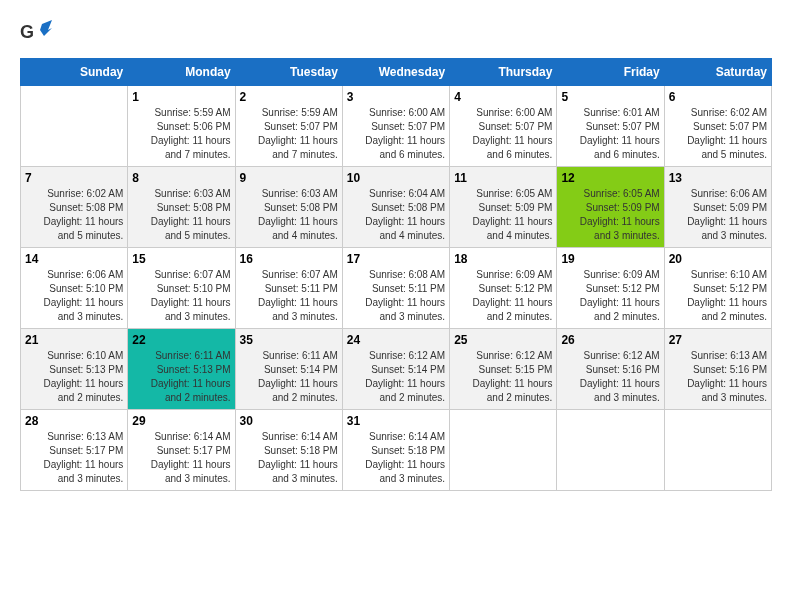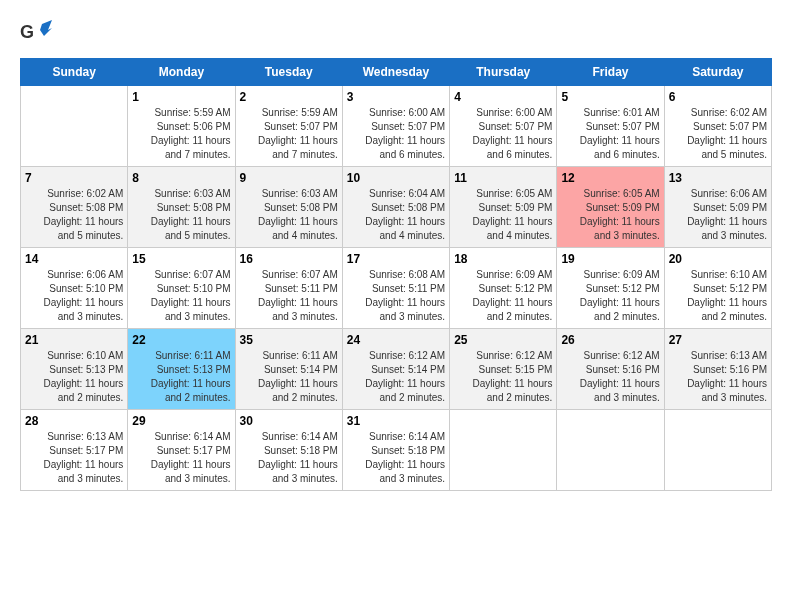--- a/index.html
+++ b/index.html
@@ -35,21 +35,21 @@
     }
     .calendar {
       width: 100%;
       border-collapse: collapse;
       font-size: 11px;
     }
     .calendar th {
       background-color: #1a6fc4;
       color: #fff;
       padding: 6px 4px;
-      text-align: center;
+      text-align: right;
       font-size: 12px;
       font-weight: bold;
       border: 1px solid #1a6fc4;
     }
     .calendar td {
       border: 1px solid #ccc;
       vertical-align: top;
       padding: 4px;
       width: calc(100% / 7);
       min-height: 80px;
@@ -149,21 +149,21 @@
           <div class="day-info">Sunrise: 6:03 AM<br>Sunset: 5:08 PM<br>Daylight: 11 hours and 4 minutes.</div>
         </td>
         <td style="background: rgb(242, 242, 242);">
           <span class="day-num">10</span>
           <div class="day-info">Sunrise: 6:04 AM<br>Sunset: 5:08 PM<br>Daylight: 11 hours and 4 minutes.</div>
         </td>
         <td style="background: rgb(242, 242, 242);">
           <span class="day-num">11</span>
           <div class="day-info">Sunrise: 6:05 AM<br>Sunset: 5:09 PM<br>Daylight: 11 hours and 4 minutes.</div>
         </td>
-        <td style="background: #fca5a5;">
+        <td style="background: #84cc16;">
           <span class="day-num">12</span>
           <div class="day-info">Sunrise: 6:05 AM<br>Sunset: 5:09 PM<br>Daylight: 11 hours and 3 minutes.</div>
         </td>
         <td style="background: rgb(242, 242, 242);">
           <span class="day-num">13</span>
           <div class="day-info">Sunrise: 6:06 AM<br>Sunset: 5:09 PM<br>Daylight: 11 hours and 3 minutes.</div>
         </td>
       </tr>
       <tr>
         <td>
@@ -193,21 +193,21 @@
         <td>
           <span class="day-num">20</span>
           <div class="day-info">Sunrise: 6:10 AM<br>Sunset: 5:12 PM<br>Daylight: 11 hours and 2 minutes.</div>
         </td>
       </tr>
       <tr>
         <td style="background: rgb(242, 242, 242);">
           <span class="day-num">21</span>
           <div class="day-info">Sunrise: 6:10 AM<br>Sunset: 5:13 PM<br>Daylight: 11 hours and 2 minutes.</div>
         </td>
-        <td style="background: #7dd3fc;">
+        <td style="background: #14b8a6;">
           <span class="day-num">22</span>
           <div class="day-info">Sunrise: 6:11 AM<br>Sunset: 5:13 PM<br>Daylight: 11 hours and 2 minutes.</div>
         </td>
         <td style="background: rgb(242, 242, 242);">
           <span class="day-num">35</span>
           <div class="day-info">Sunrise: 6:11 AM<br>Sunset: 5:14 PM<br>Daylight: 11 hours and 2 minutes.</div>
         </td>
         <td style="background: rgb(242, 242, 242);">
           <span class="day-num">24</span>
           <div class="day-info">Sunrise: 6:12 AM<br>Sunset: 5:14 PM<br>Daylight: 11 hours and 2 minutes.</div>

